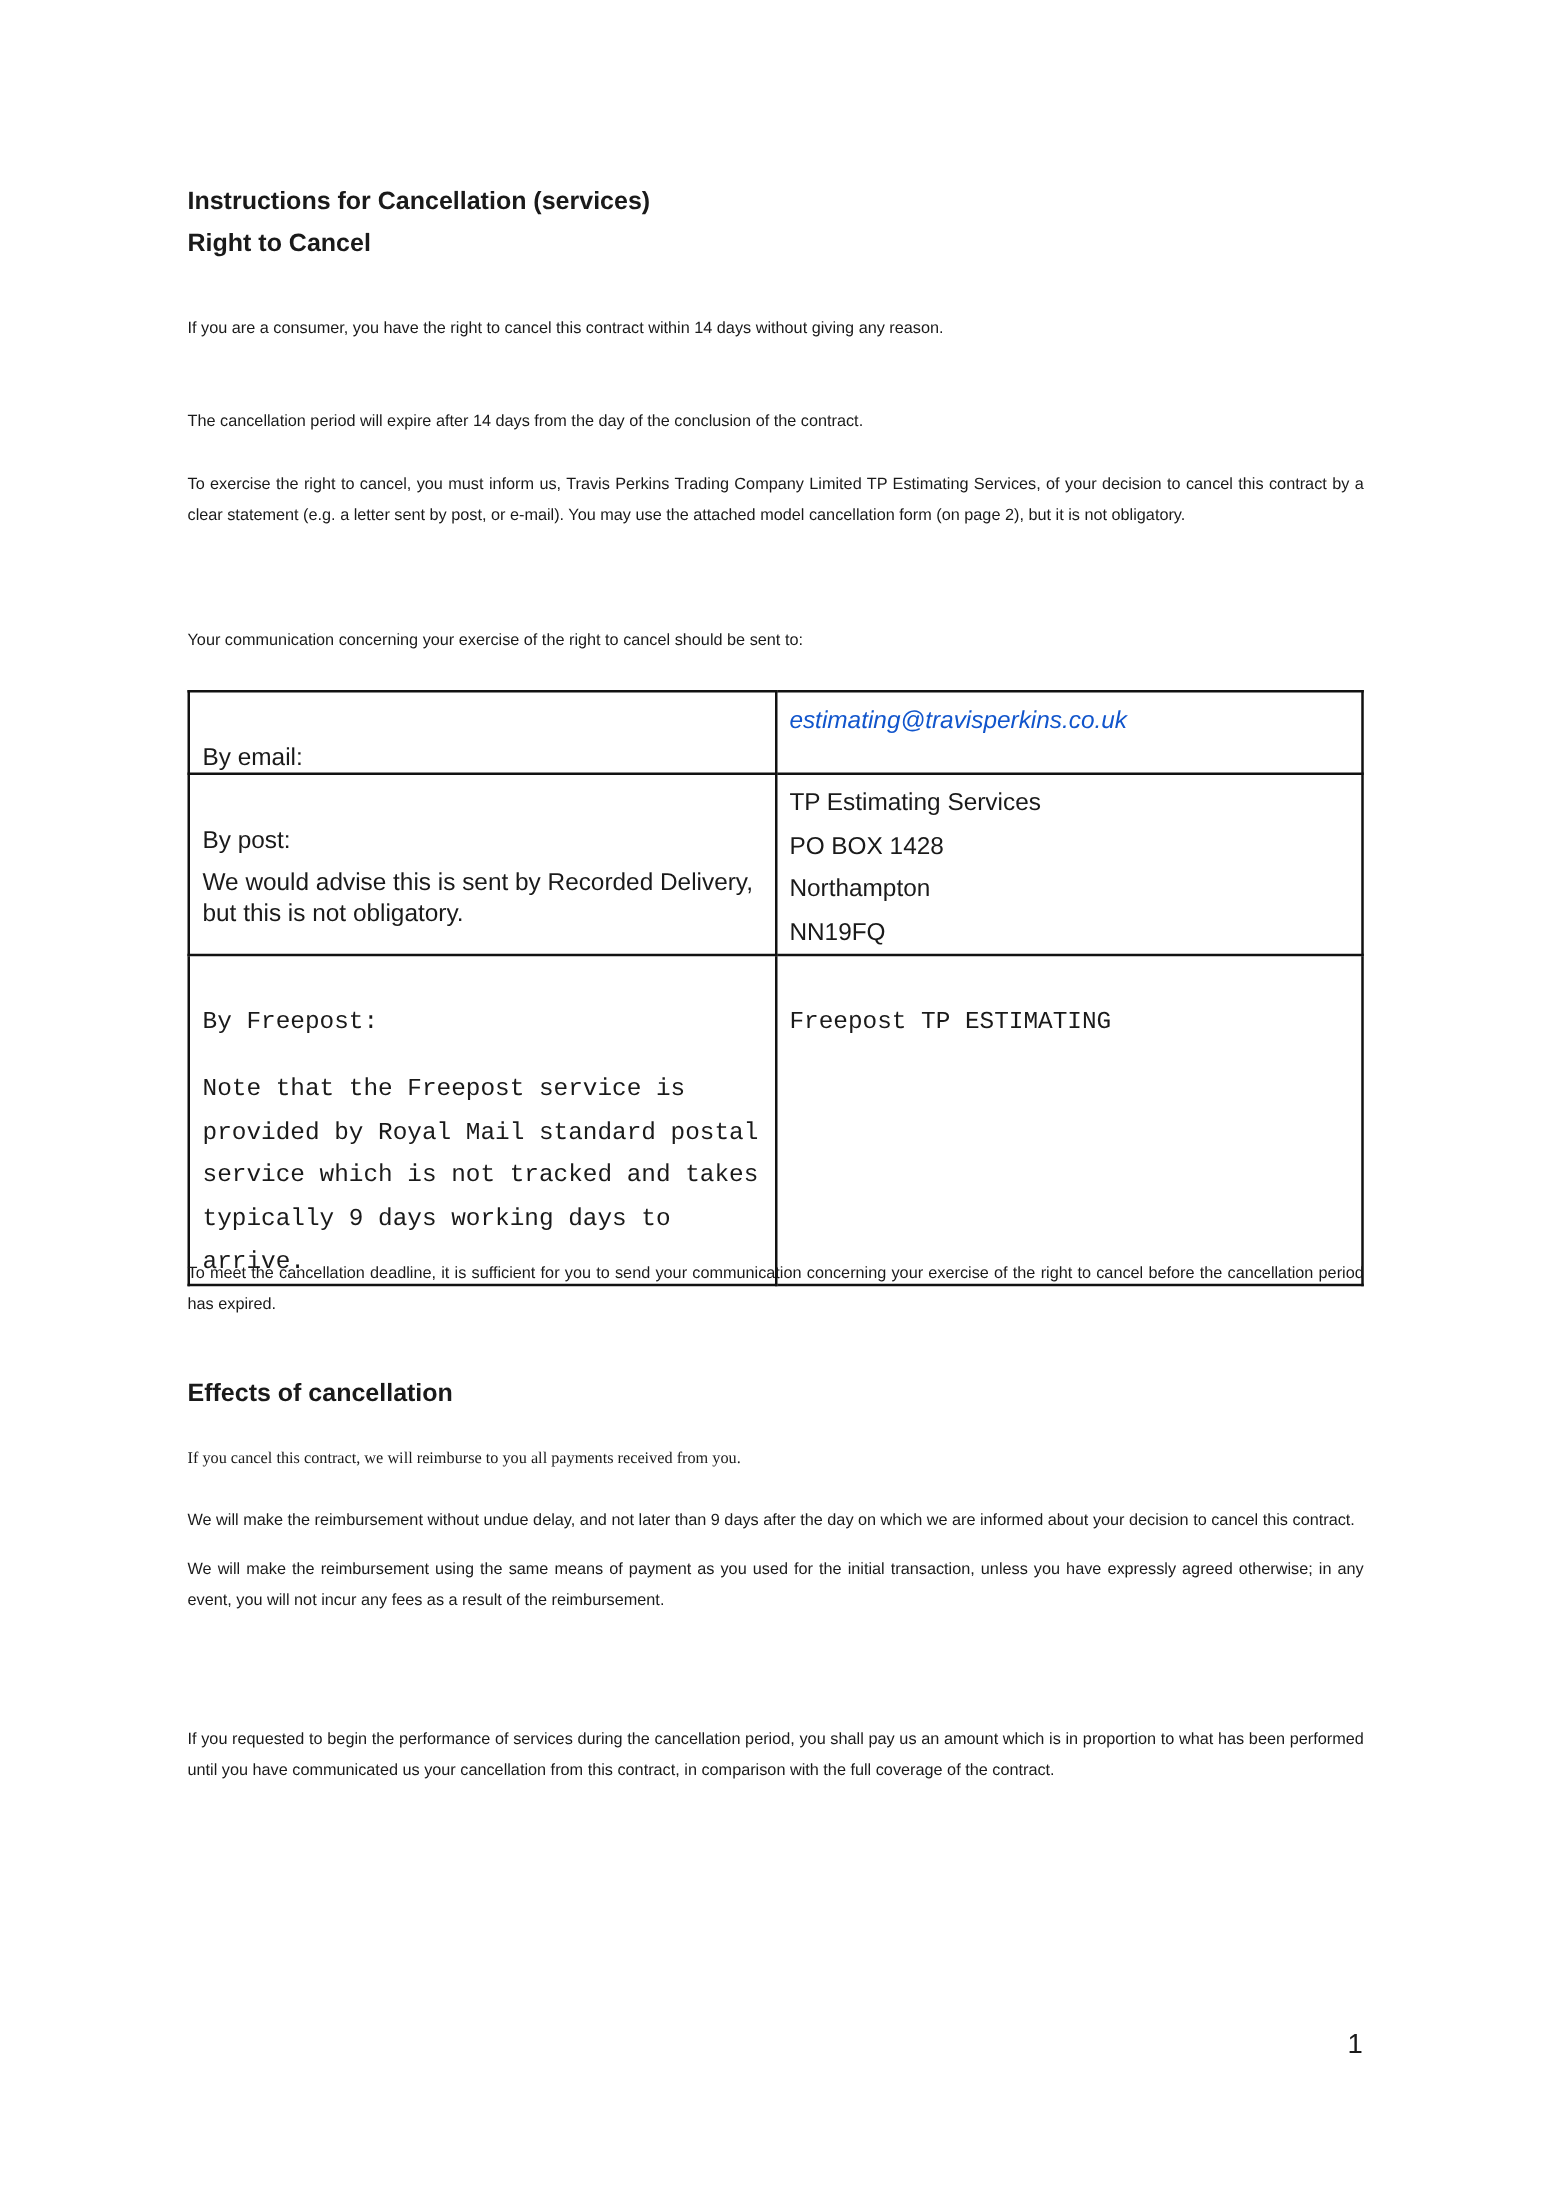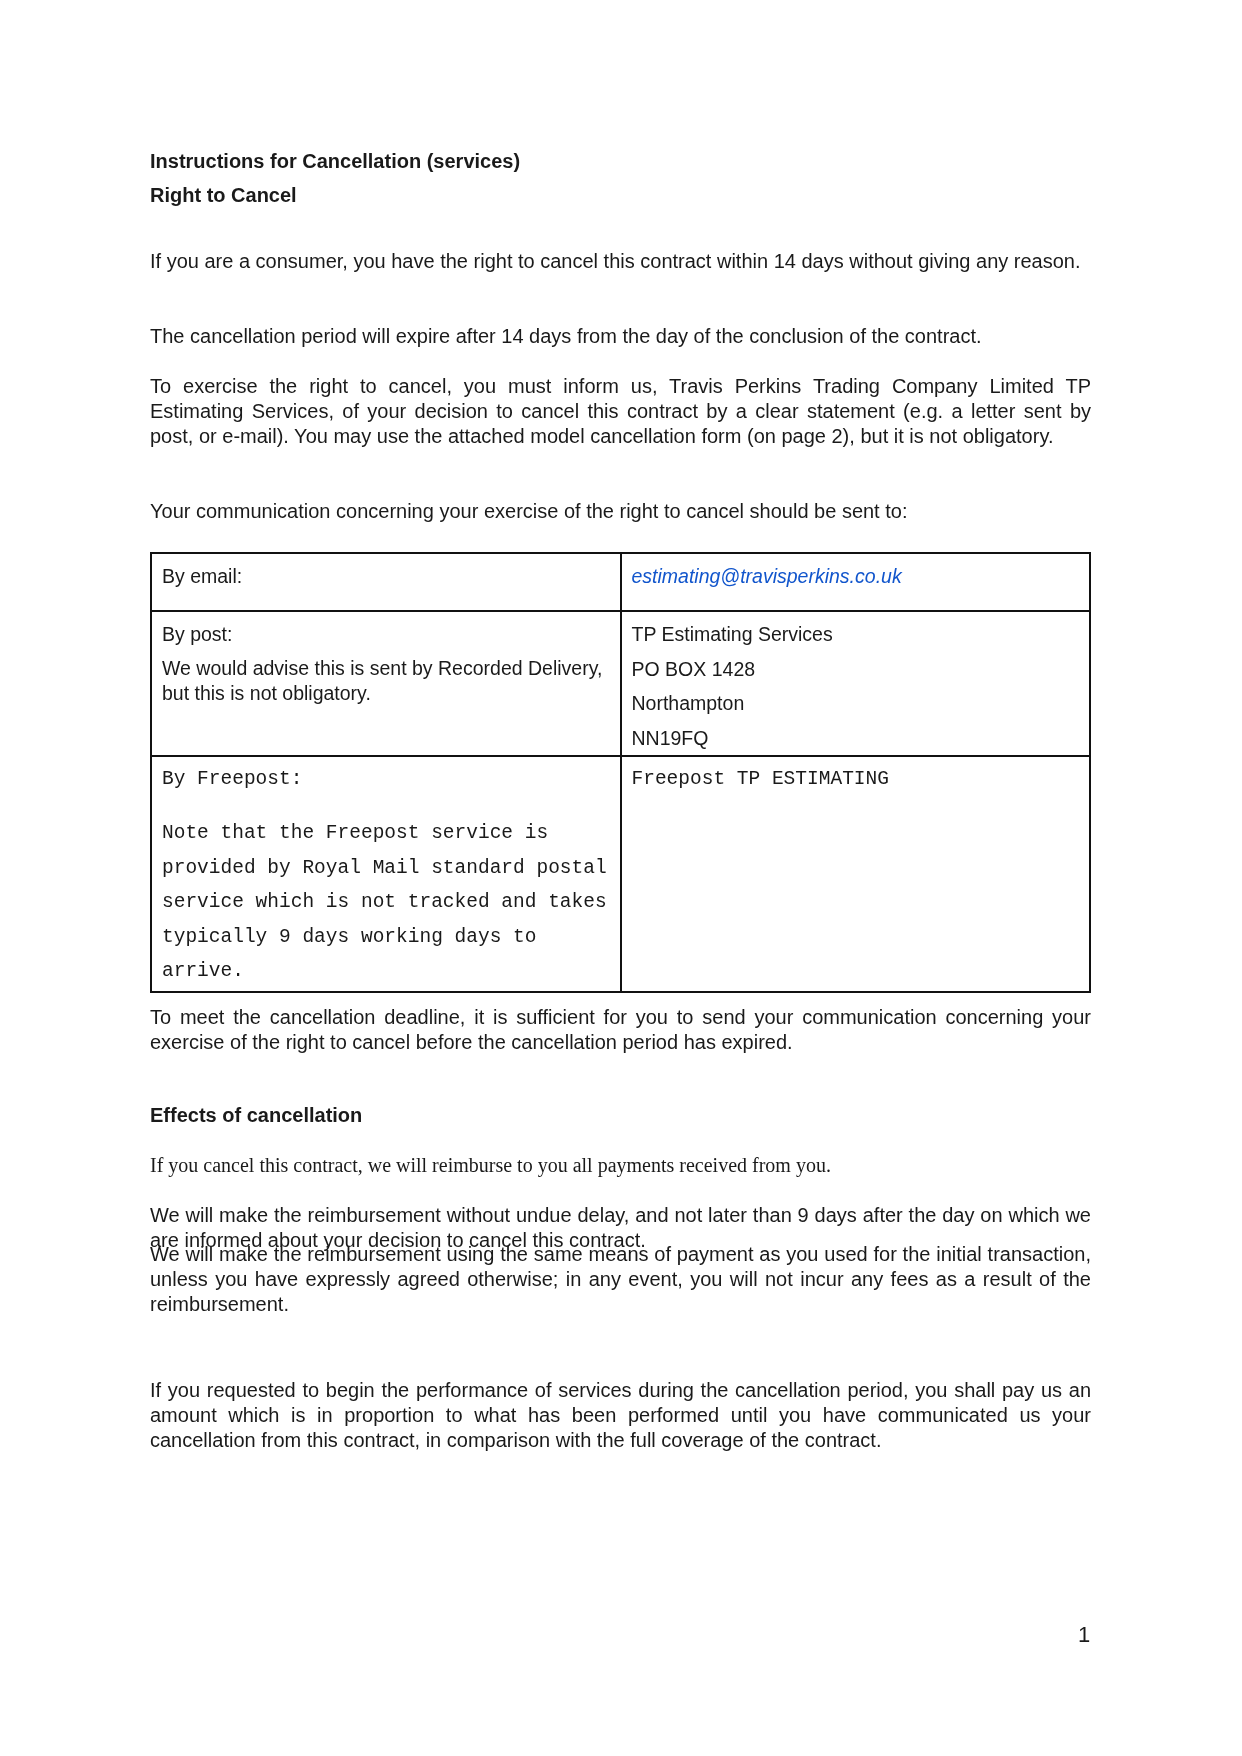--- a/index.html
+++ b/index.html
@@ -3,32 +3,32 @@
 <meta charset="utf-8">
 <style>
   html, body { margin: 0; padding: 0; background: #ffffff; }
   body {
     width: 1242px; height: 1756px; position: relative; overflow: hidden;
     font-family: "Liberation Sans", sans-serif; color: #1a1a1a;
   }
   .page { position: absolute; left: 150px; top: 0; width: 941px; }
   .heading { font-weight: bold; font-size: 20px; position: absolute; left: 0; white-space: nowrap; }
   .para {
-    position: absolute; left: 0; width: 941px; font-size: 20px; line-height: 25px;
+    position: absolute; left: 0; width: 941px; font-size: 13px; line-height: 25px;
     text-align: justify; text-align-last: left;
   }
   .doc-table {
     position: absolute; left: 0; top: 552px; width: 941px;
     border-collapse: collapse; font-size: 19.5px;
   }
   .doc-table td {
     border: 2px solid #111; vertical-align: top; padding: 10px 10px 0 10px;
     width: 50%; box-sizing: border-box;
   }
-  .cell-label { line-height: 24px; }
+  .cell-label { line-height: 24px; margin-top: 30px; }
   .row-email td { height: 58px; }
   .row-post td { height: 138px; }
   .row-freepost td { height: 236px; font-family: Liberation Mono, monospace; }
   .email-link { color: #1155cc; font-style: italic; text-decoration: none; line-height: 24px; display:inline-block; }
   .addr-line { line-height: 34.5px; margin-top: -5px; }
   .addr-line div { height: 34.5px; }
   .post-note { margin-top: 10px; line-height: 25px; }
   .freepost-note { margin-top: 25px; line-height: 34.5px; }
   .page-number { position: absolute; left: 1078px; top: 1622px; font-size: 22px; }
 </style>

